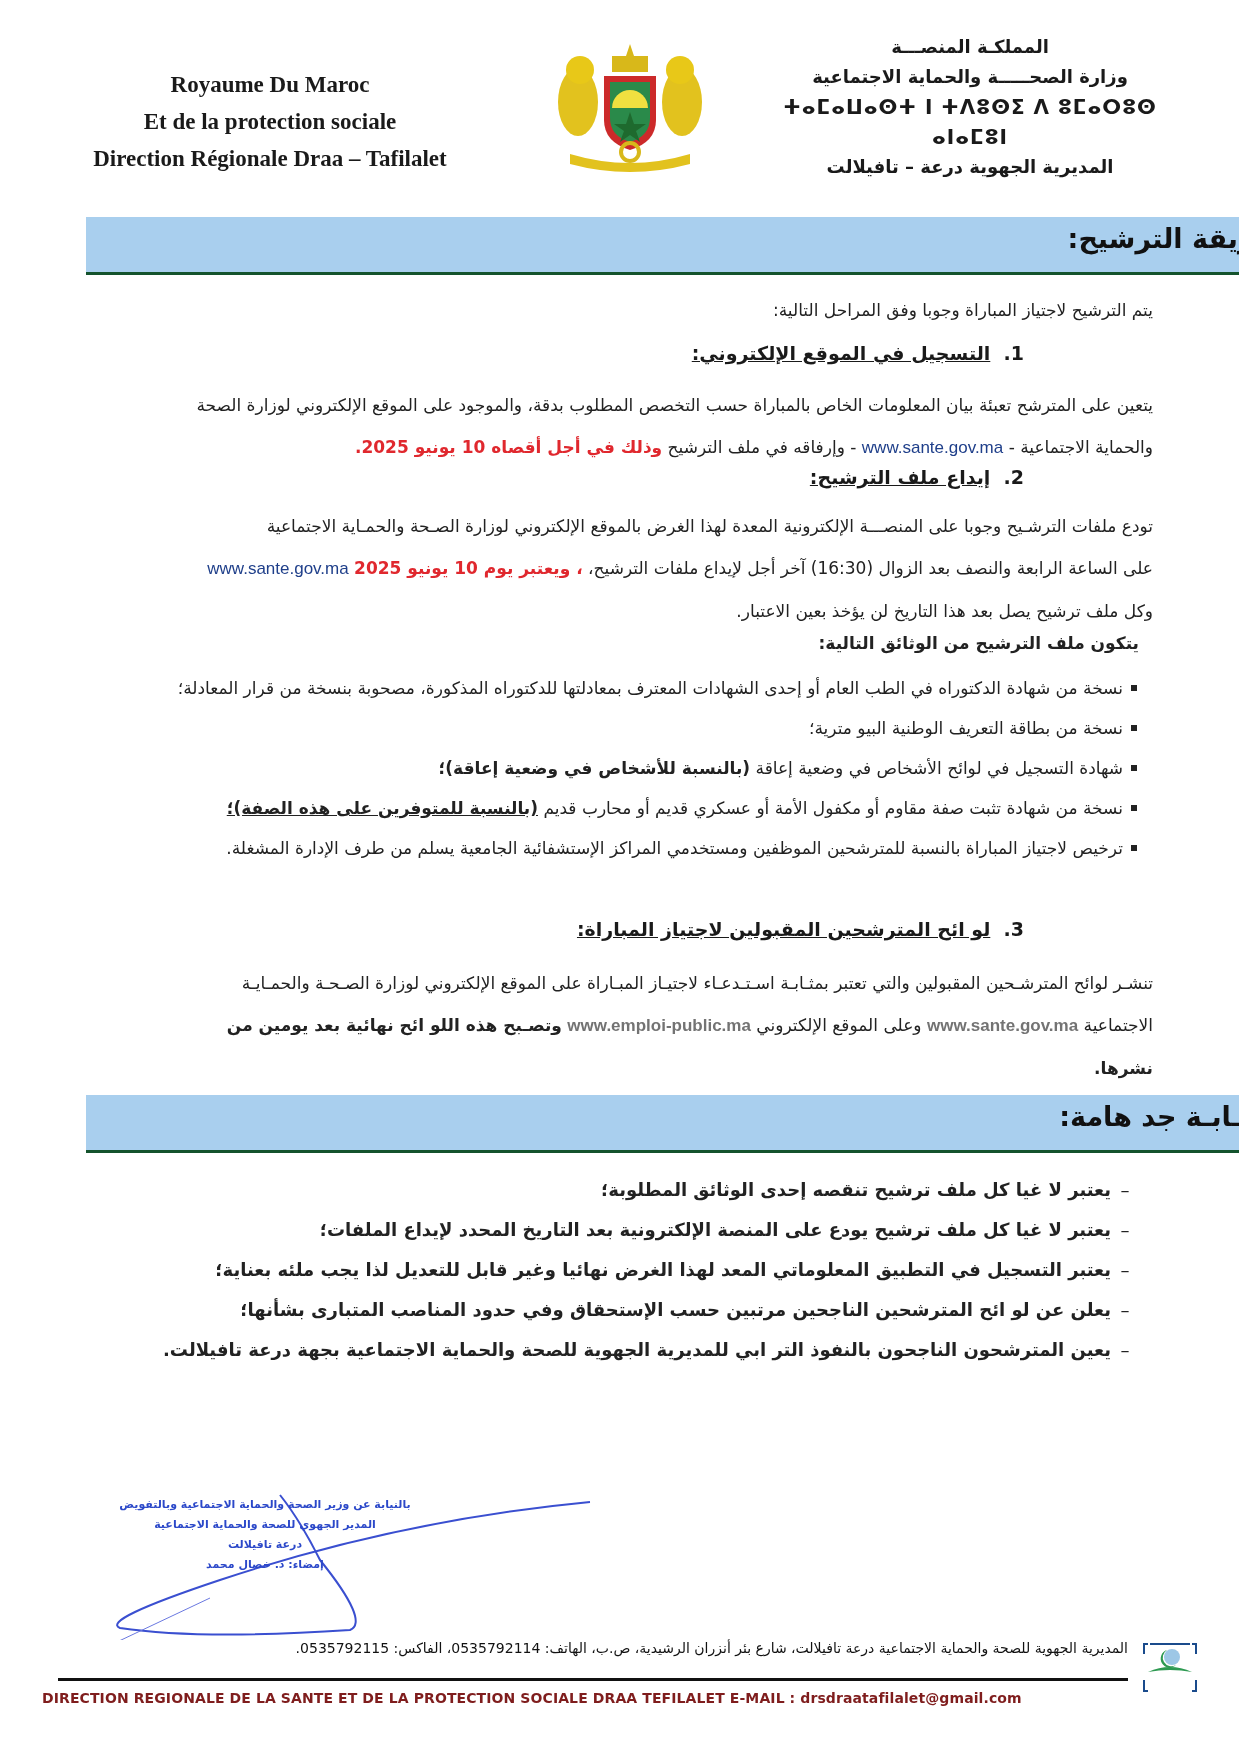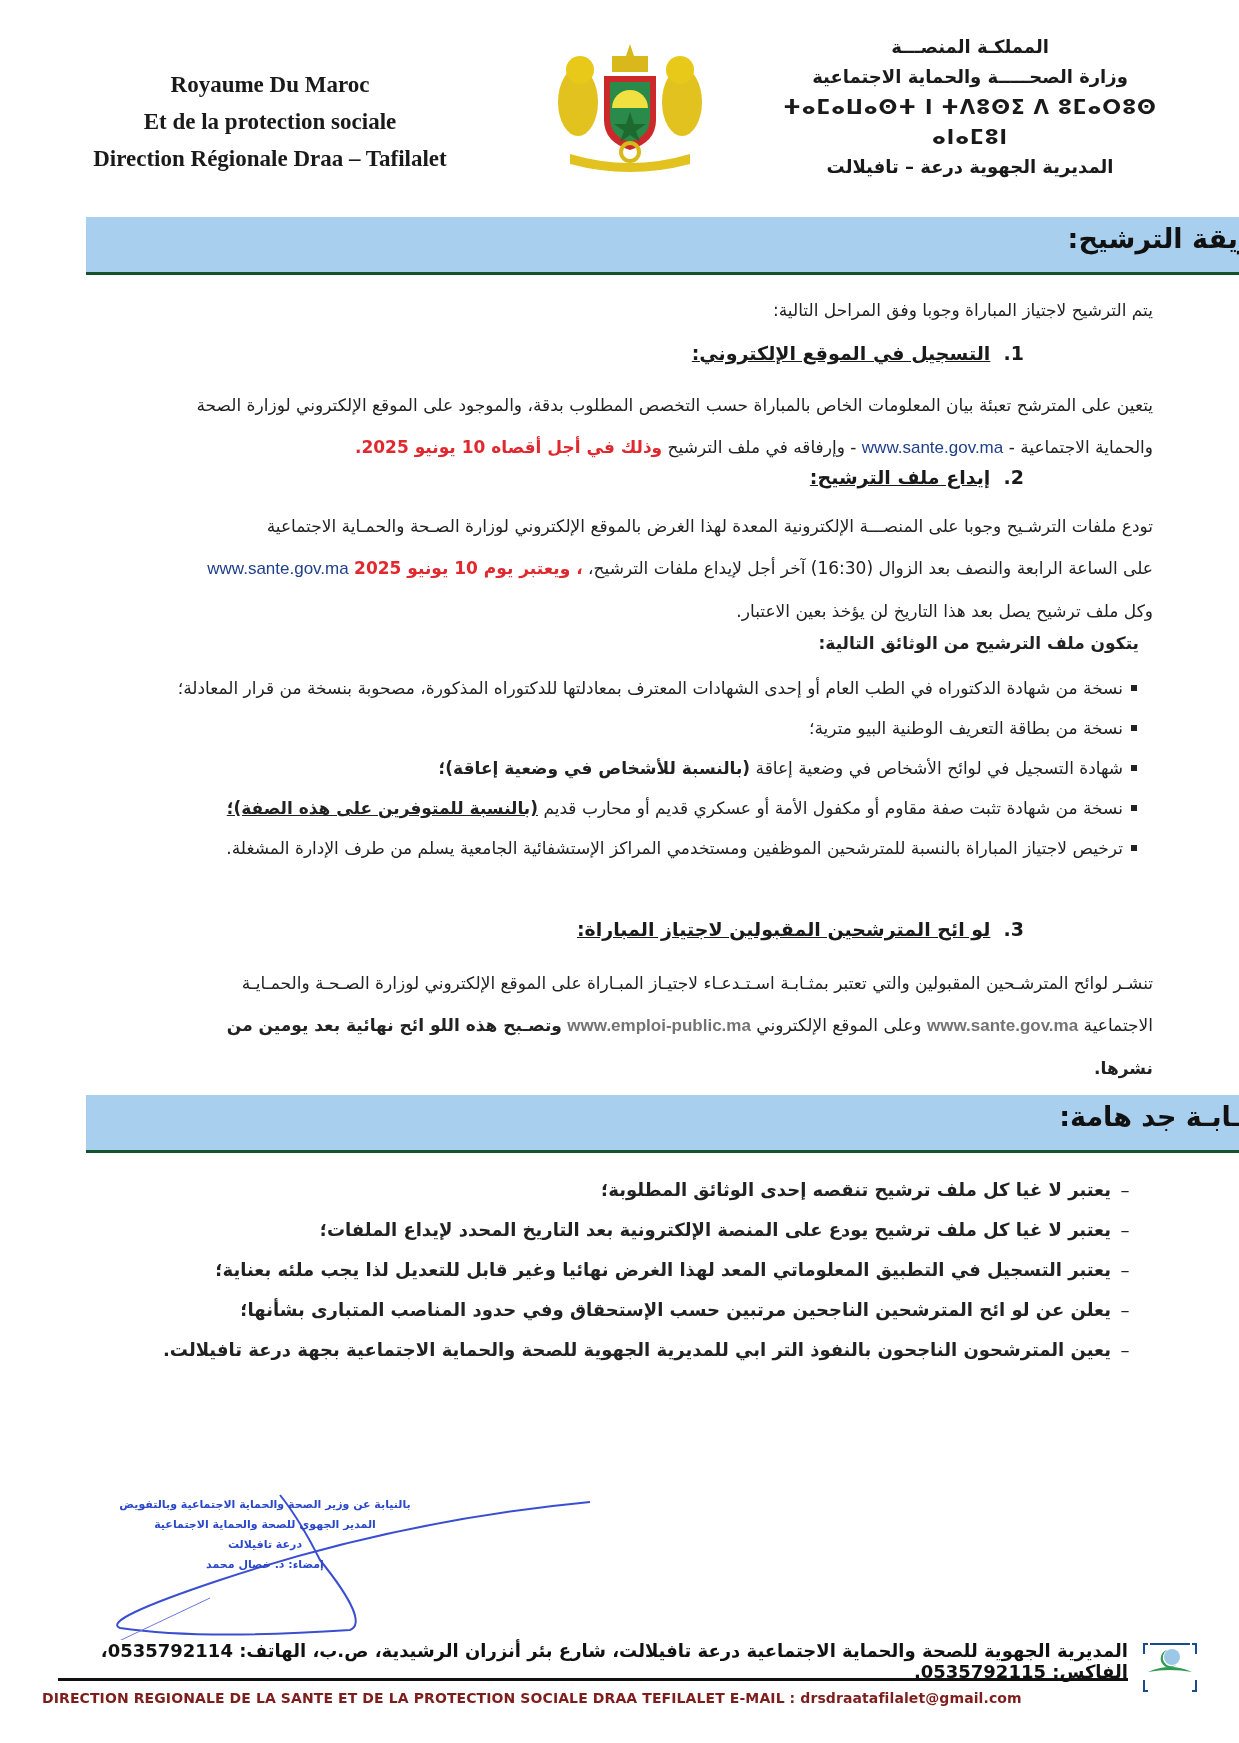--- a/index.html
+++ b/index.html
@@ -39,21 +39,21 @@
   ul.notes li { line-height:40px; font-weight:bold; font-size:18px; }
   ul.notes .dash { display:inline-block; width:28px; text-align:center; font-weight:normal; }
 
   
   .sig { position:absolute; left:100px; top:1490px; width:500px; height:150px; }
   .sig-text { position:absolute; direction:rtl; text-align:center; color:#2b48c9; font-family:"DejaVu Sans", sans-serif;
               font-weight:bold; font-size:11px; line-height:20px; }
 
   
   .foot-ar { position:absolute; left:48px; top:1640px; width:1080px; direction:rtl; text-align:right;
-             font-family:"DejaVu Sans", sans-serif; font-weight:bold; font-size:18px; color:#111; }
+             font-family:"DejaVu Sans", sans-serif; font-weight:normal; font-size:14px; color:#111; }
   .foot-line { position:absolute; left:58px; top:1678px; width:1070px; height:3px; background:#111; }
   .foot-fr { position:absolute; left:42px; top:1690px; width:1140px;
              font-family:"DejaVu Sans", sans-serif; font-weight:bold; font-size:14px; color:#7f1d1d; letter-spacing:0.1px; }
   .foot-logo { position:absolute; left:1140px; top:1640px; width:60px; height:55px; }
 </style>
 </head>
 <body>
 
 <div class="hdr-fr">
   <div>Royaume Du Maroc</div>

